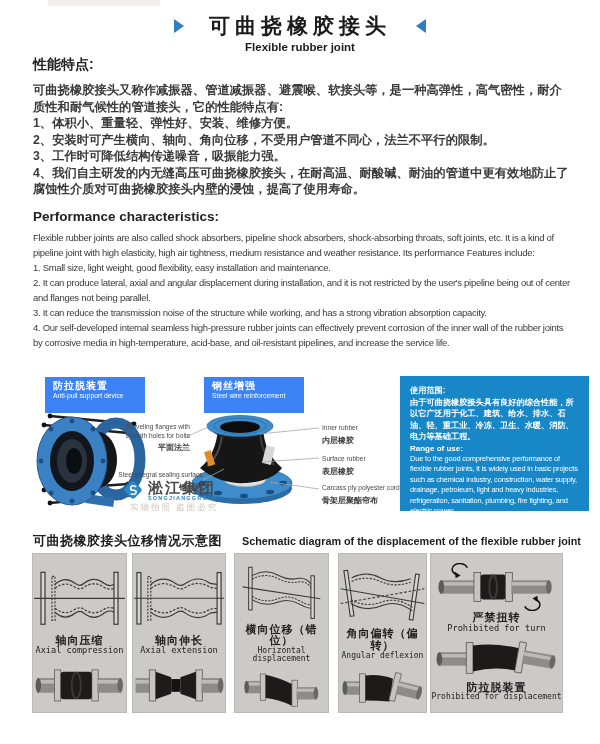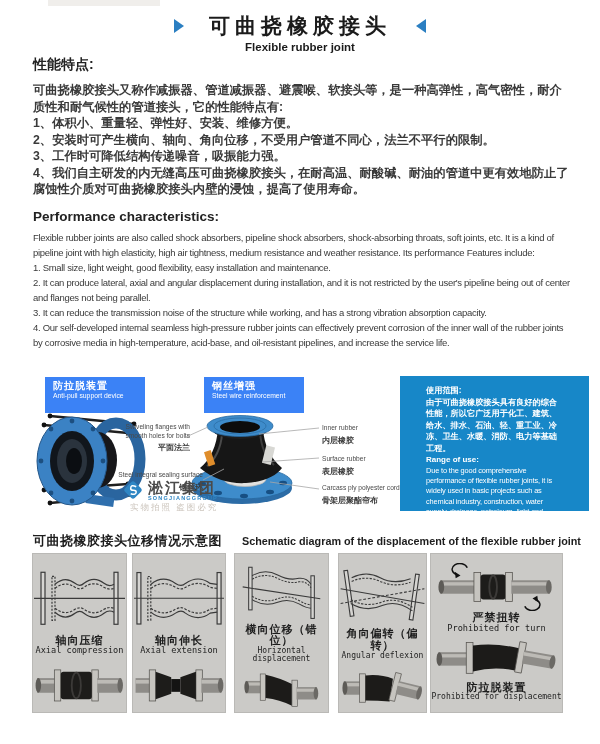--- a/index.html
+++ b/index.html
@@ -23,21 +23,21 @@
 
   
   .g-label{position:absolute;background:#3b82f6;color:#fff;box-sizing:border-box;padding:3px 0 0 8px;width:100px;height:36px;}
   .g-label .gl-cn{font-size:10px;font-weight:700;line-height:11px;letter-spacing:1px;}
   .g-label .gl-en{font-size:6.8px;line-height:9px;}
   .callout{position:absolute;color:#4a4a4a;}
   .co-en{font-size:6.6px;line-height:8.5px;}
   .co-cn{font-size:8px;font-weight:700;margin-top:2px;color:#3a3a3a;}
   .co-right{text-align:right;}
   .usage{position:absolute;left:400px;top:376px;width:189px;height:135px;background:#1787c8;color:#fff;
-         box-sizing:border-box;padding:9px 26px;overflow:hidden;}
+         box-sizing:border-box;padding:9px 10px;overflow:hidden;}
   .u-tcn{font-size:8.2px;font-weight:700;line-height:11.5px;}
   .u-cn{font-size:8.2px;font-weight:700;line-height:11.5px;}
   .u-ten{font-size:8px;font-weight:700;line-height:10.5px;margin-top:1px;}
   .u-en{font-size:7.4px;line-height:10.4px;letter-spacing:-0.15px;}
   .wm{position:absolute;left:122px;top:479px;display:flex;align-items:center;gap:4px;}
   .wm-txt .wm-cn{font-size:15px;font-weight:700;color:#4a4a4a;letter-spacing:2px;line-height:15px;}
   .wm-txt .wm-en{font-size:5.5px;font-weight:700;color:#2f86c4;letter-spacing:1.2px;line-height:6px;}
   .wm-note{position:absolute;left:130px;top:502px;font-size:8.5px;color:#ccc5bd;letter-spacing:2px;}
 
   

